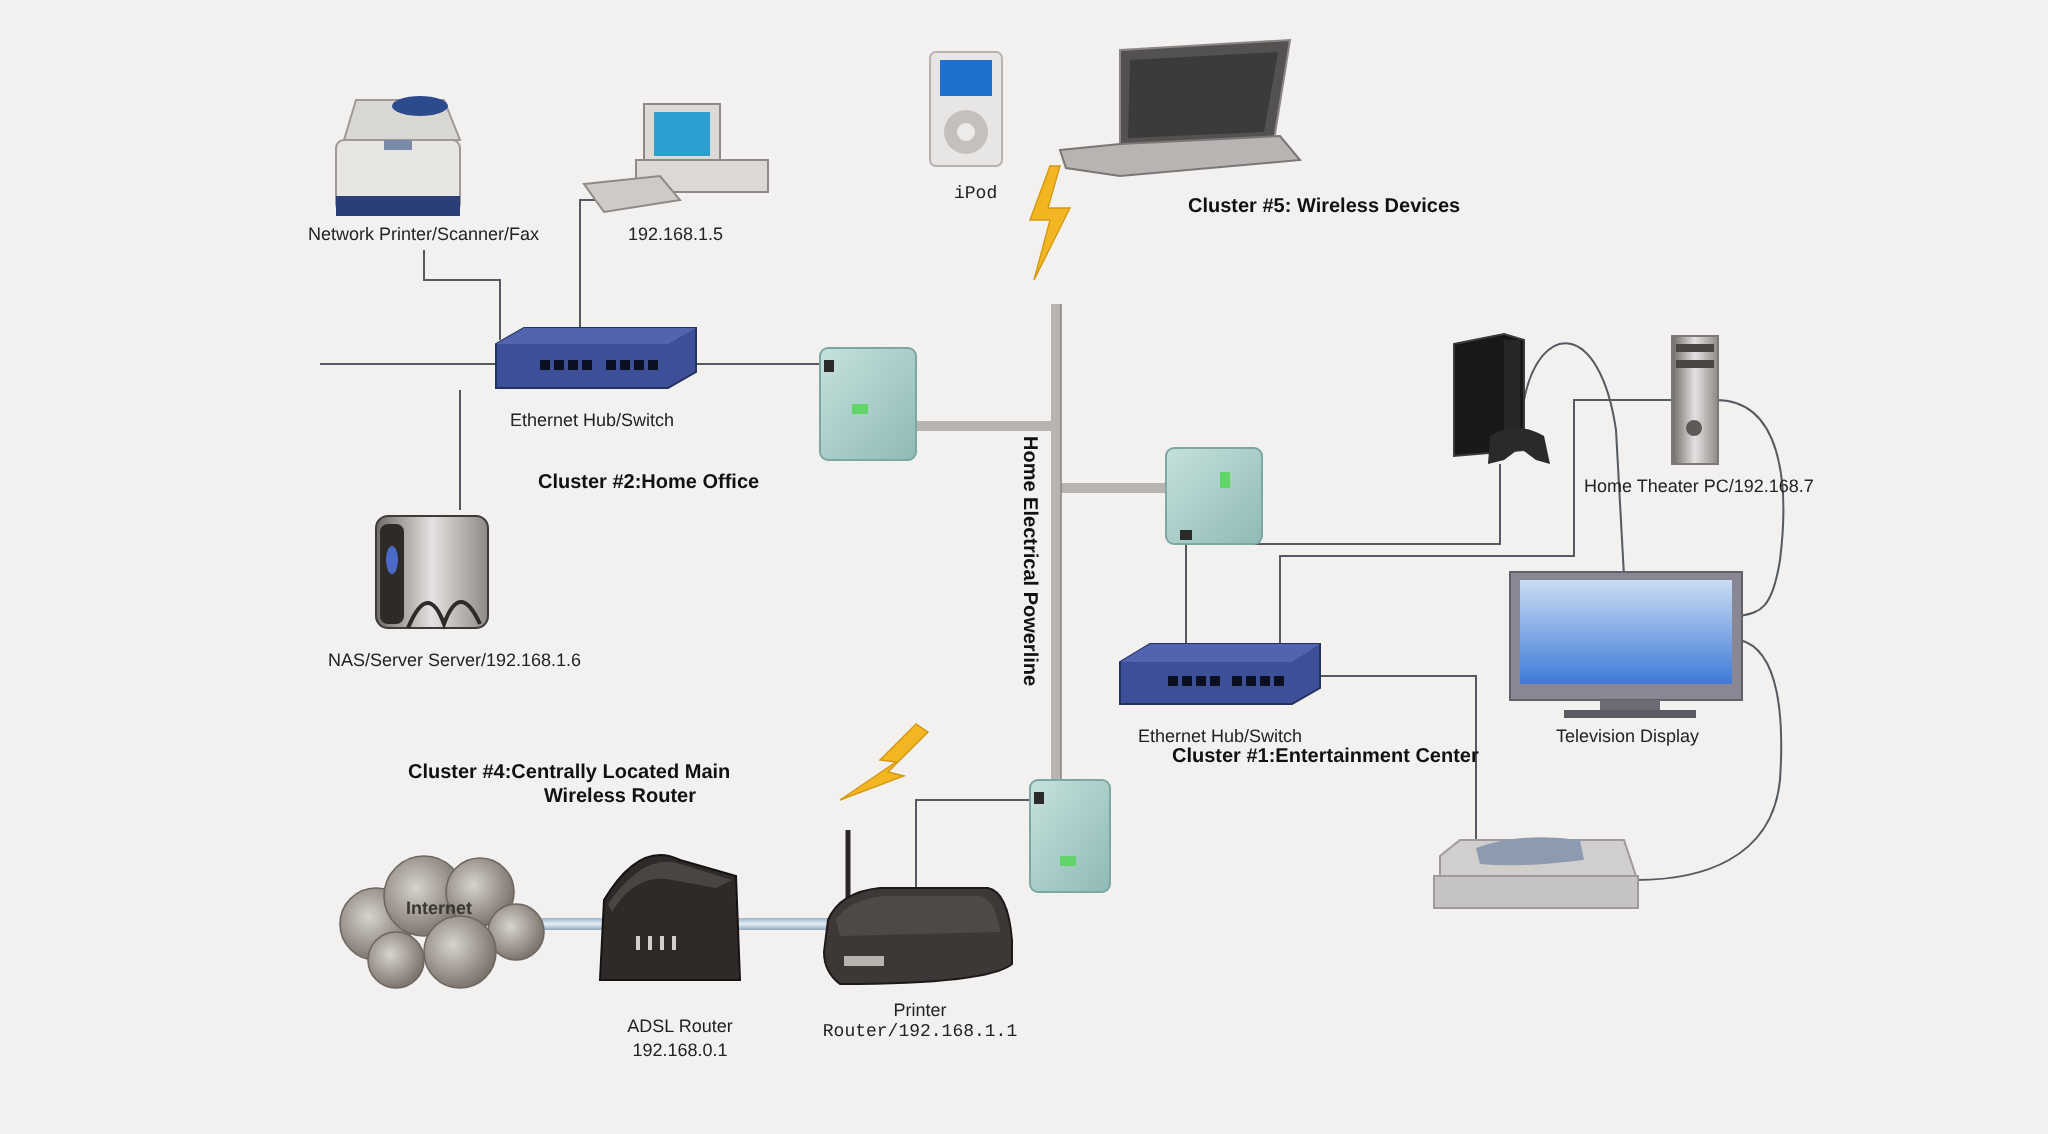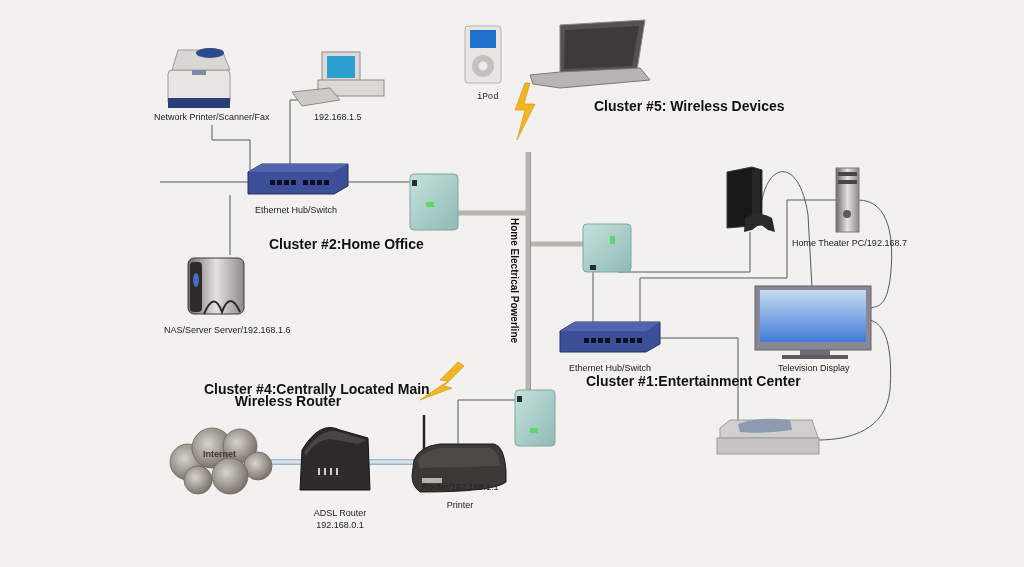--- a/index.html
+++ b/index.html
@@ -1,20 +1,20 @@
 <!DOCTYPE html>
 <html><head>
 <meta charset="utf-8">
 <style>
   html,body{margin:0;padding:0;}
   body{width:1024px;height:567px;background:#f2f1ef;overflow:hidden;position:relative;font-family:"Liberation Sans",sans-serif;}
   #stage{position:absolute;left:0;top:0;width:1024px;height:567px;}
   .lbl{position:absolute;font-size:9px;color:#222;white-space:nowrap;}
   .lbl.c{text-align:center;}
-  .bold{font-weight:bold;font-size:14px;color:#111;}
+  .bold{font-weight:bold;font-size:10px;color:#111;}
   .vert{position:absolute;left:509px;top:218px;font-size:10px;font-weight:bold;color:#111;writing-mode:vertical-rl;white-space:nowrap;}
 </style>
 </head>
 <body>
 
 <div id="stage">
 <svg width="1024" height="567" viewBox="0 0 1024 567" xmlns="http://www.w3.org/2000/svg">
   <defs>
     <linearGradient id="screenG" x1="0" y1="0" x2="0" y2="1">
       <stop offset="0" stop-color="#c9dcf2"></stop>
@@ -212,20 +212,20 @@
 <div class="lbl" style="left:255px;top:205px;">Ethernet Hub/Switch</div>
 <div class="lbl bold" style="left:269px;top:236px;">Cluster #2:Home Office</div>
 <div class="lbl" style="left:164px;top:325px;">NAS/Server Server/192.168.1.6</div>
 <div class="lbl" style="left:477px;top:92px;font-family:Liberation Mono, monospace;">iPod</div>
 <div class="lbl bold" style="left:594px;top:98px;">Cluster #5: Wireless Devices</div>
 <div class="lbl" style="left:792px;top:238px;">Home Theater PC/192.168.7</div>
 <div class="lbl" style="left:778px;top:363px;text-align:right;">Television Display</div>
 <div class="lbl" style="left:569px;top:363px;">Ethernet Hub/Switch</div>
 <div class="lbl bold" style="left:586px;top:373px;">Cluster #1:Entertainment Center</div>
 <div class="lbl bold c" style="left:204px;top:381px;width:160px;">Cluster #4:Centrally Located Main</div>
-<div class="lbl bold c" style="left:208px;top:393px;width:160px;">Wireless Router</div>
+<div class="lbl bold c" style="left:188px;top:393px;width:160px;text-align:right;">Wireless Router</div>
 <div class="lbl" style="left:203px;top:449px;font-weight:bold;color:#3a3632;">Internet</div>
 <div class="lbl c" style="left:300px;top:508px;width:80px;">ADSL Router</div>
 <div class="lbl c" style="left:300px;top:520px;width:80px;">192.168.0.1</div>
 <div class="lbl c" style="left:410px;top:500px;width:100px;">Printer</div>
-<div class="lbl c" style="left:410px;top:482px;width:100px;">Router/192.168.1.1</div>
+<div class="lbl c" style="left:410px;top:511px;width:100px;font-family:Liberation Mono, monospace;">Router/192.168.1.1</div>
 <div class="vert">Home Electrical Powerline</div>
 </div>
 
 </body></html>

